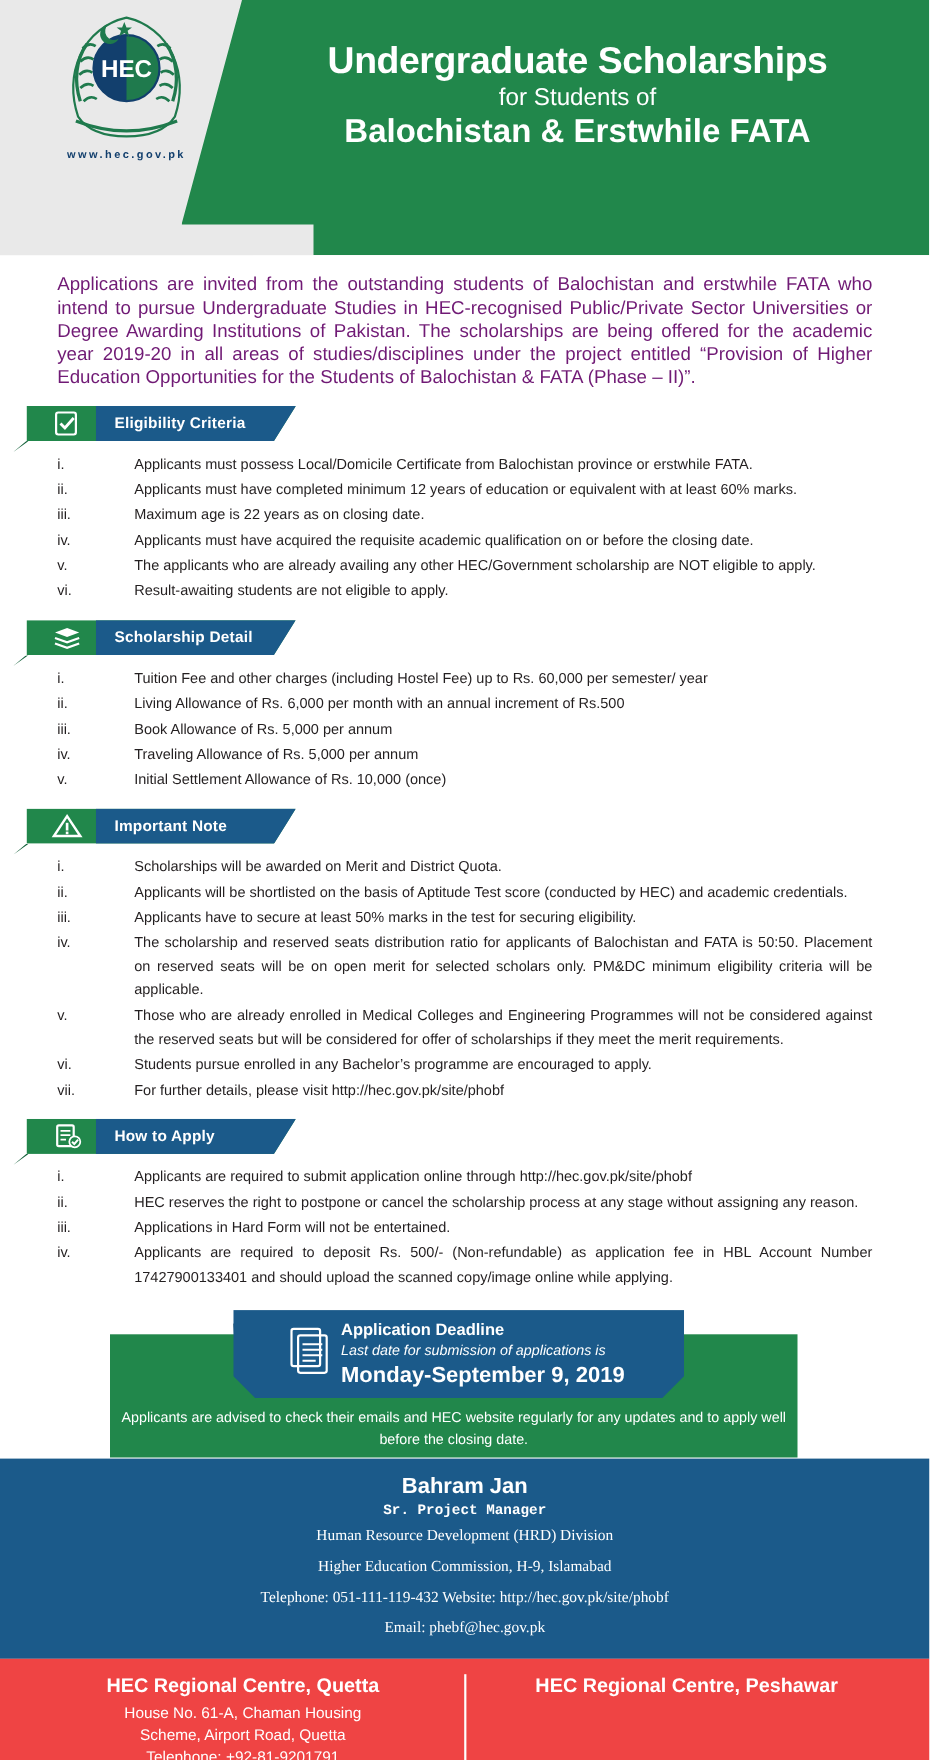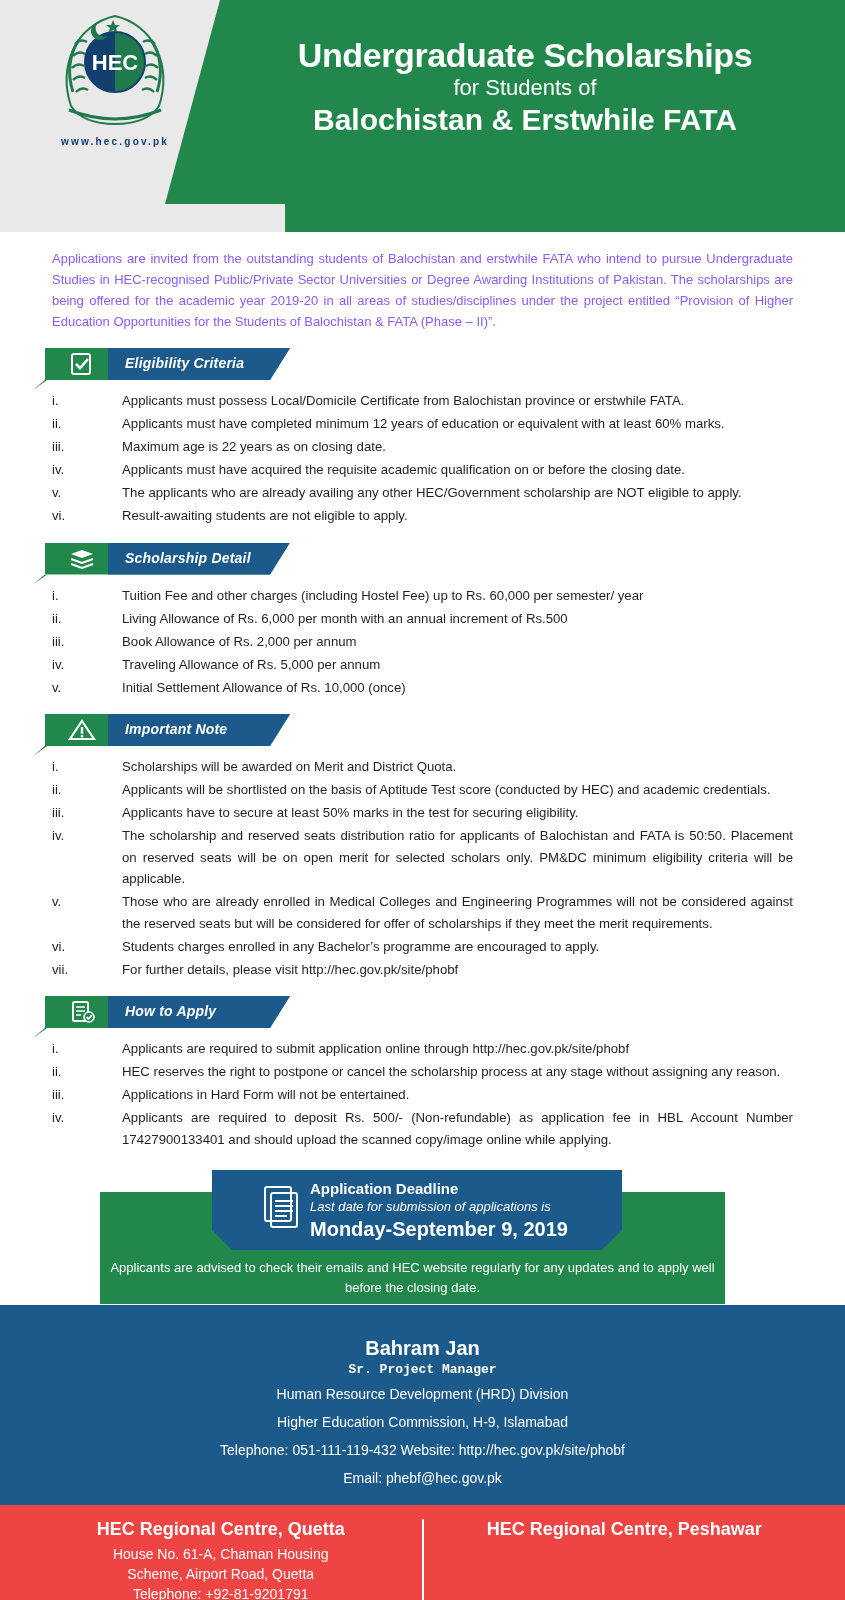--- a/index.html
+++ b/index.html
@@ -36,27 +36,27 @@
   .hec-url {
     font-size: 10px; letter-spacing: 2.2px; color: #123f6d; margin-top: 6px; font-weight: bold;
   }
   .header-text { position: absolute; right: 30px; top: 36px; width: 580px; text-align: center; color: #fff; }
   .h-title1 { font-size: 34px; font-weight: bold; line-height: 38px; letter-spacing: -0.4px; }
   .h-title2 { font-size: 22px; font-weight: normal; line-height: 28px; }
   .h-title3 { font-size: 30px; font-weight: bold; line-height: 36px; }
 
   
   .intro {
-    margin: 16px 52px 0 52px; font-size: 13px; line-height: 21px;
-    text-align: justify; color: #8b5cf6;
+    margin: 16px 52px 0 52px; font-size: 17px; line-height: 21px;
+    text-align: justify; color: #701a75;
   }
 
   
   .section { margin-top: 16px; }
-  .banner { position: relative; height: 32px; margin-left: 45px; width: 250px; font-style: italic; }
+  .banner { position: relative; height: 32px; margin-left: 24px; width: 250px; }
   .banner-ribbon {
     position: absolute; left: 0; top: 0; height: 32px; width: 245px;
     background: #21874b;
     clip-path: polygon(0 0, 245px 0, 225px 32px, 0 32px);
   }
   .banner-dark {
     position: absolute; left: 63px; top: 0; height: 32px; width: 182px;
     background: #1b5a8a;
     clip-path: polygon(0 0, 182px 0, 162px 32px, 0 32px);
   }
@@ -95,24 +95,24 @@
   .deadline-texts { position: absolute; left: 310px; top: 10px; width: 300px; color: #fff; }
   .dl-title { font-size: 15px; font-weight: bold; }
   .dl-sub { font-size: 13px; margin-top: 2px; font-style: italic; }
   .dl-date { font-size: 20px; font-weight: bold; margin-top: 4px; }
   .deadline-note {
     position: absolute; left: 110px; top: 88px; width: 605px; text-align: center;
     color: #fff; font-size: 13px; line-height: 20px;
   }
 
   
-  .contact { background: #1b5a8a; color: #fff; text-align: center; padding: 32px 0 16px 0; }
+  .contact { background: #1b5a8a; color: #fff; text-align: center; padding: 14px 0 16px 0; }
   .c-name { font-size: 20px; font-weight: bold; }
   .c-role { font-size: 13px; font-weight: bold; margin-top: 2px; font-family: Liberation Mono, monospace; }
-  .c-line { font-size: 14px; line-height: 22px; margin-top: 6px; }
+  .c-line { font-size: 14px; line-height: 22px; margin-top: 6px; font-family: Liberation Serif, serif; }
 
   
   .regional { background: #ef4444; color: #fff; display: flex; padding: 14px 20px 12px 20px; }
   .reg-col { flex: 1; text-align: center; padding: 0 10px; }
   .reg-col.left { border-right: 2px solid #ffffff; }
   .reg-title { font-size: 18px; font-weight: bold; }
   .reg-body { font-size: 14px; line-height: 20px; margin-top: 4px; }
 
   
   .footer { background: #1b5a8a; color: #fff; display: flex; align-items: center; padding: 8px 14px; height: 78px; }
@@ -218,21 +218,21 @@
       <li>
           <span class="rn">i.</span>
           <span class="rt">Tuition Fee and other charges (including Hostel Fee) up to Rs. 60,000 per semester/ year</span>
         </li>
       <li>
           <span class="rn">ii.</span>
           <span class="rt">Living Allowance of Rs. 6,000 per month with an annual increment of Rs.500</span>
         </li>
       <li>
           <span class="rn">iii.</span>
-          <span class="rt">Book Allowance of Rs. 2,000 per annum</span>
+          <span class="rt">Book Allowance of Rs. 5,000 per annum</span>
         </li>
       <li>
           <span class="rn">iv.</span>
           <span class="rt">Traveling Allowance of Rs. 5,000 per annum</span>
         </li>
       <li>
           <span class="rn">v.</span>
           <span class="rt">Initial Settlement Allowance of Rs. 10,000 (once)</span>
         </li>
     </ol>
@@ -268,21 +268,21 @@
       <li>
           <span class="rn">iv.</span>
           <span class="rt">The scholarship and reserved seats distribution ratio for applicants of Balochistan and FATA is 50:50. Placement on reserved seats will be on open merit for selected scholars only. PM&amp;DC minimum eligibility criteria will be applicable.</span>
         </li>
       <li>
           <span class="rn">v.</span>
           <span class="rt">Those who are already enrolled in Medical Colleges and Engineering Programmes will not be considered against the reserved seats but will be considered for offer of scholarships if they meet the merit requirements.</span>
         </li>
       <li>
           <span class="rn">vi.</span>
-          <span class="rt">Students charges enrolled in any Bachelor’s programme are encouraged to apply.</span>
+          <span class="rt">Students pursue enrolled in any Bachelor’s programme are encouraged to apply.</span>
         </li>
       <li>
           <span class="rn">vii.</span>
           <span class="rt">For further details, please visit http://hec.gov.pk/site/phobf</span>
         </li>
     </ol>
   </div>
 
   <div class="section">
     <div class="banner">

